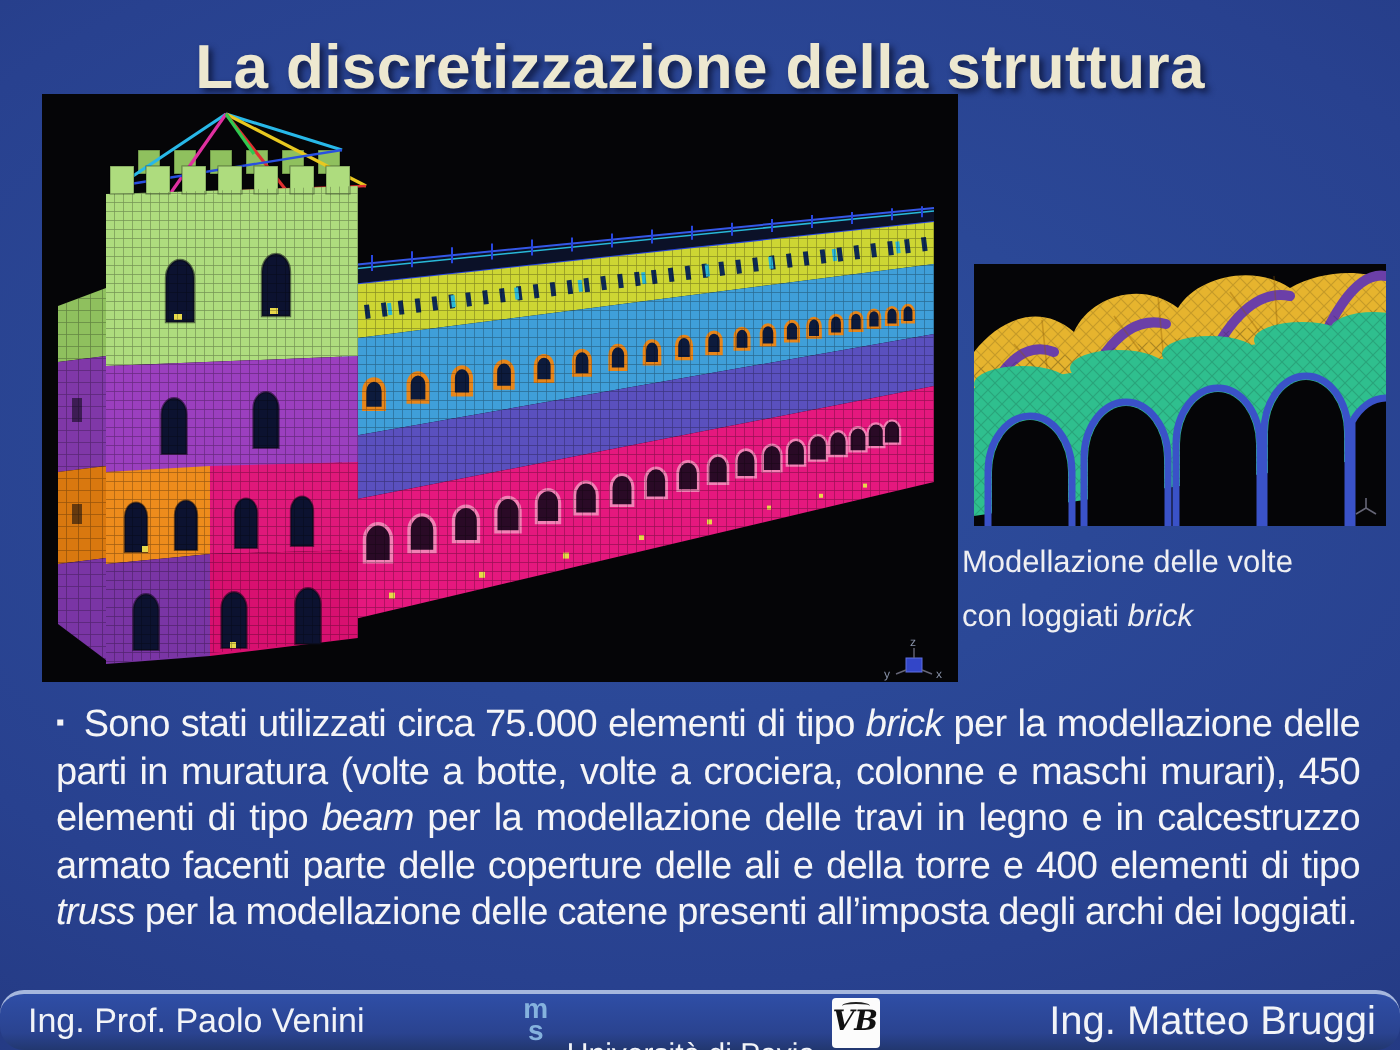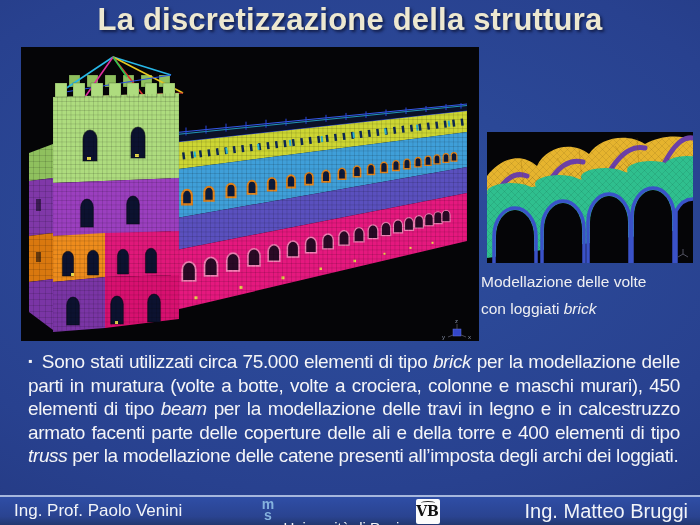--- a/index.html
+++ b/index.html
@@ -2,53 +2,53 @@
 <html><head>
 <meta charset="utf-8">
 <style>
   html,body{margin:0;padding:0;background:#0c1130;}
   .slide{
     position:relative;width:700px;height:525px;overflow:hidden;
     font-family:"Liberation Sans",sans-serif;
     background:radial-gradient(140% 115% at 48% 42%, #2E4F9F 0%, #28418F 45%, #1D2C6B 100%);
   }
   .title{
-    position:absolute;top:2px;left:0;width:700px;margin:0;
+    position:absolute;top:16px;left:0;width:700px;margin:0;
     text-align:center;font-size:31px;font-weight:bold;color:#EDE8D0;
     letter-spacing:.2px;text-shadow:2px 2px 3px rgba(10,16,48,.75);
   }
   .fig-main{position:absolute;left:21px;top:47px;width:458px;height:294px;background:#050507;}
   .fig-vaults{position:absolute;left:487px;top:132px;width:206px;height:131px;background:#050507;}
   .caption{
     position:absolute;left:481px;top:268px;width:200px;margin:0;
     color:#EFEFF2;font-size:15.5px;line-height:27px;
   }
   .bodytext{
     position:absolute;left:28px;top:350px;width:652px;margin:0;
     color:#F5F5F7;font-size:19px;line-height:23.5px;letter-spacing:-0.35px;
     text-align:justify;
   }
   .bodytext .bullet{font-size:12px;vertical-align:3px;margin-right:9px;letter-spacing:0;}
   .footer{
     position:absolute;left:0;bottom:0;width:700px;height:28px;
     border-top:2px solid #A6B7DD;
     background:linear-gradient(#2F4EA6 0%, #2A4390 70%, #22376F 100%);
-    display:flex;align-items:center;color:#F2F4F8;
+    display:flex;align-items:center;color:#F2F4F8;border-radius:12px;
   }
   .footer .left{margin-left:14px;font-size:17px;}
   .footer .right{margin-left:auto;margin-right:12px;font-size:20px;}
   .footer .center{
     position:absolute;left:0;right:0;margin:auto;width:240px;height:28px;
     display:flex;align-items:center;justify-content:center;gap:8px;
   }
   .footer .uni{font-size:15px;white-space:nowrap;margin-top:32px;}
   .vb-box{
     width:24px;height:25px;background:#FCFCFC;border-radius:2px;
     display:flex;align-items:center;justify-content:center;
-    font-family:"DejaVu Serif",serif;font-weight:bold;
+    font-family:"DejaVu Serif",serif;font-style:italic;font-weight:bold;
     font-size:14px;color:#111;position:relative;
   }
   .vb-box::before{content:"";position:absolute;top:2px;left:5px;width:14px;height:3px;
     border-top:1px solid #222;border-radius:50%;}
   .ms-logo{width:15px;height:24px;display:flex;flex-direction:column;align-items:center;
     color:#85B2DE;font-weight:bold;line-height:11px;font-size:14px;}
   i{font-style:italic;}
 </style>
 </head>
 <body>

